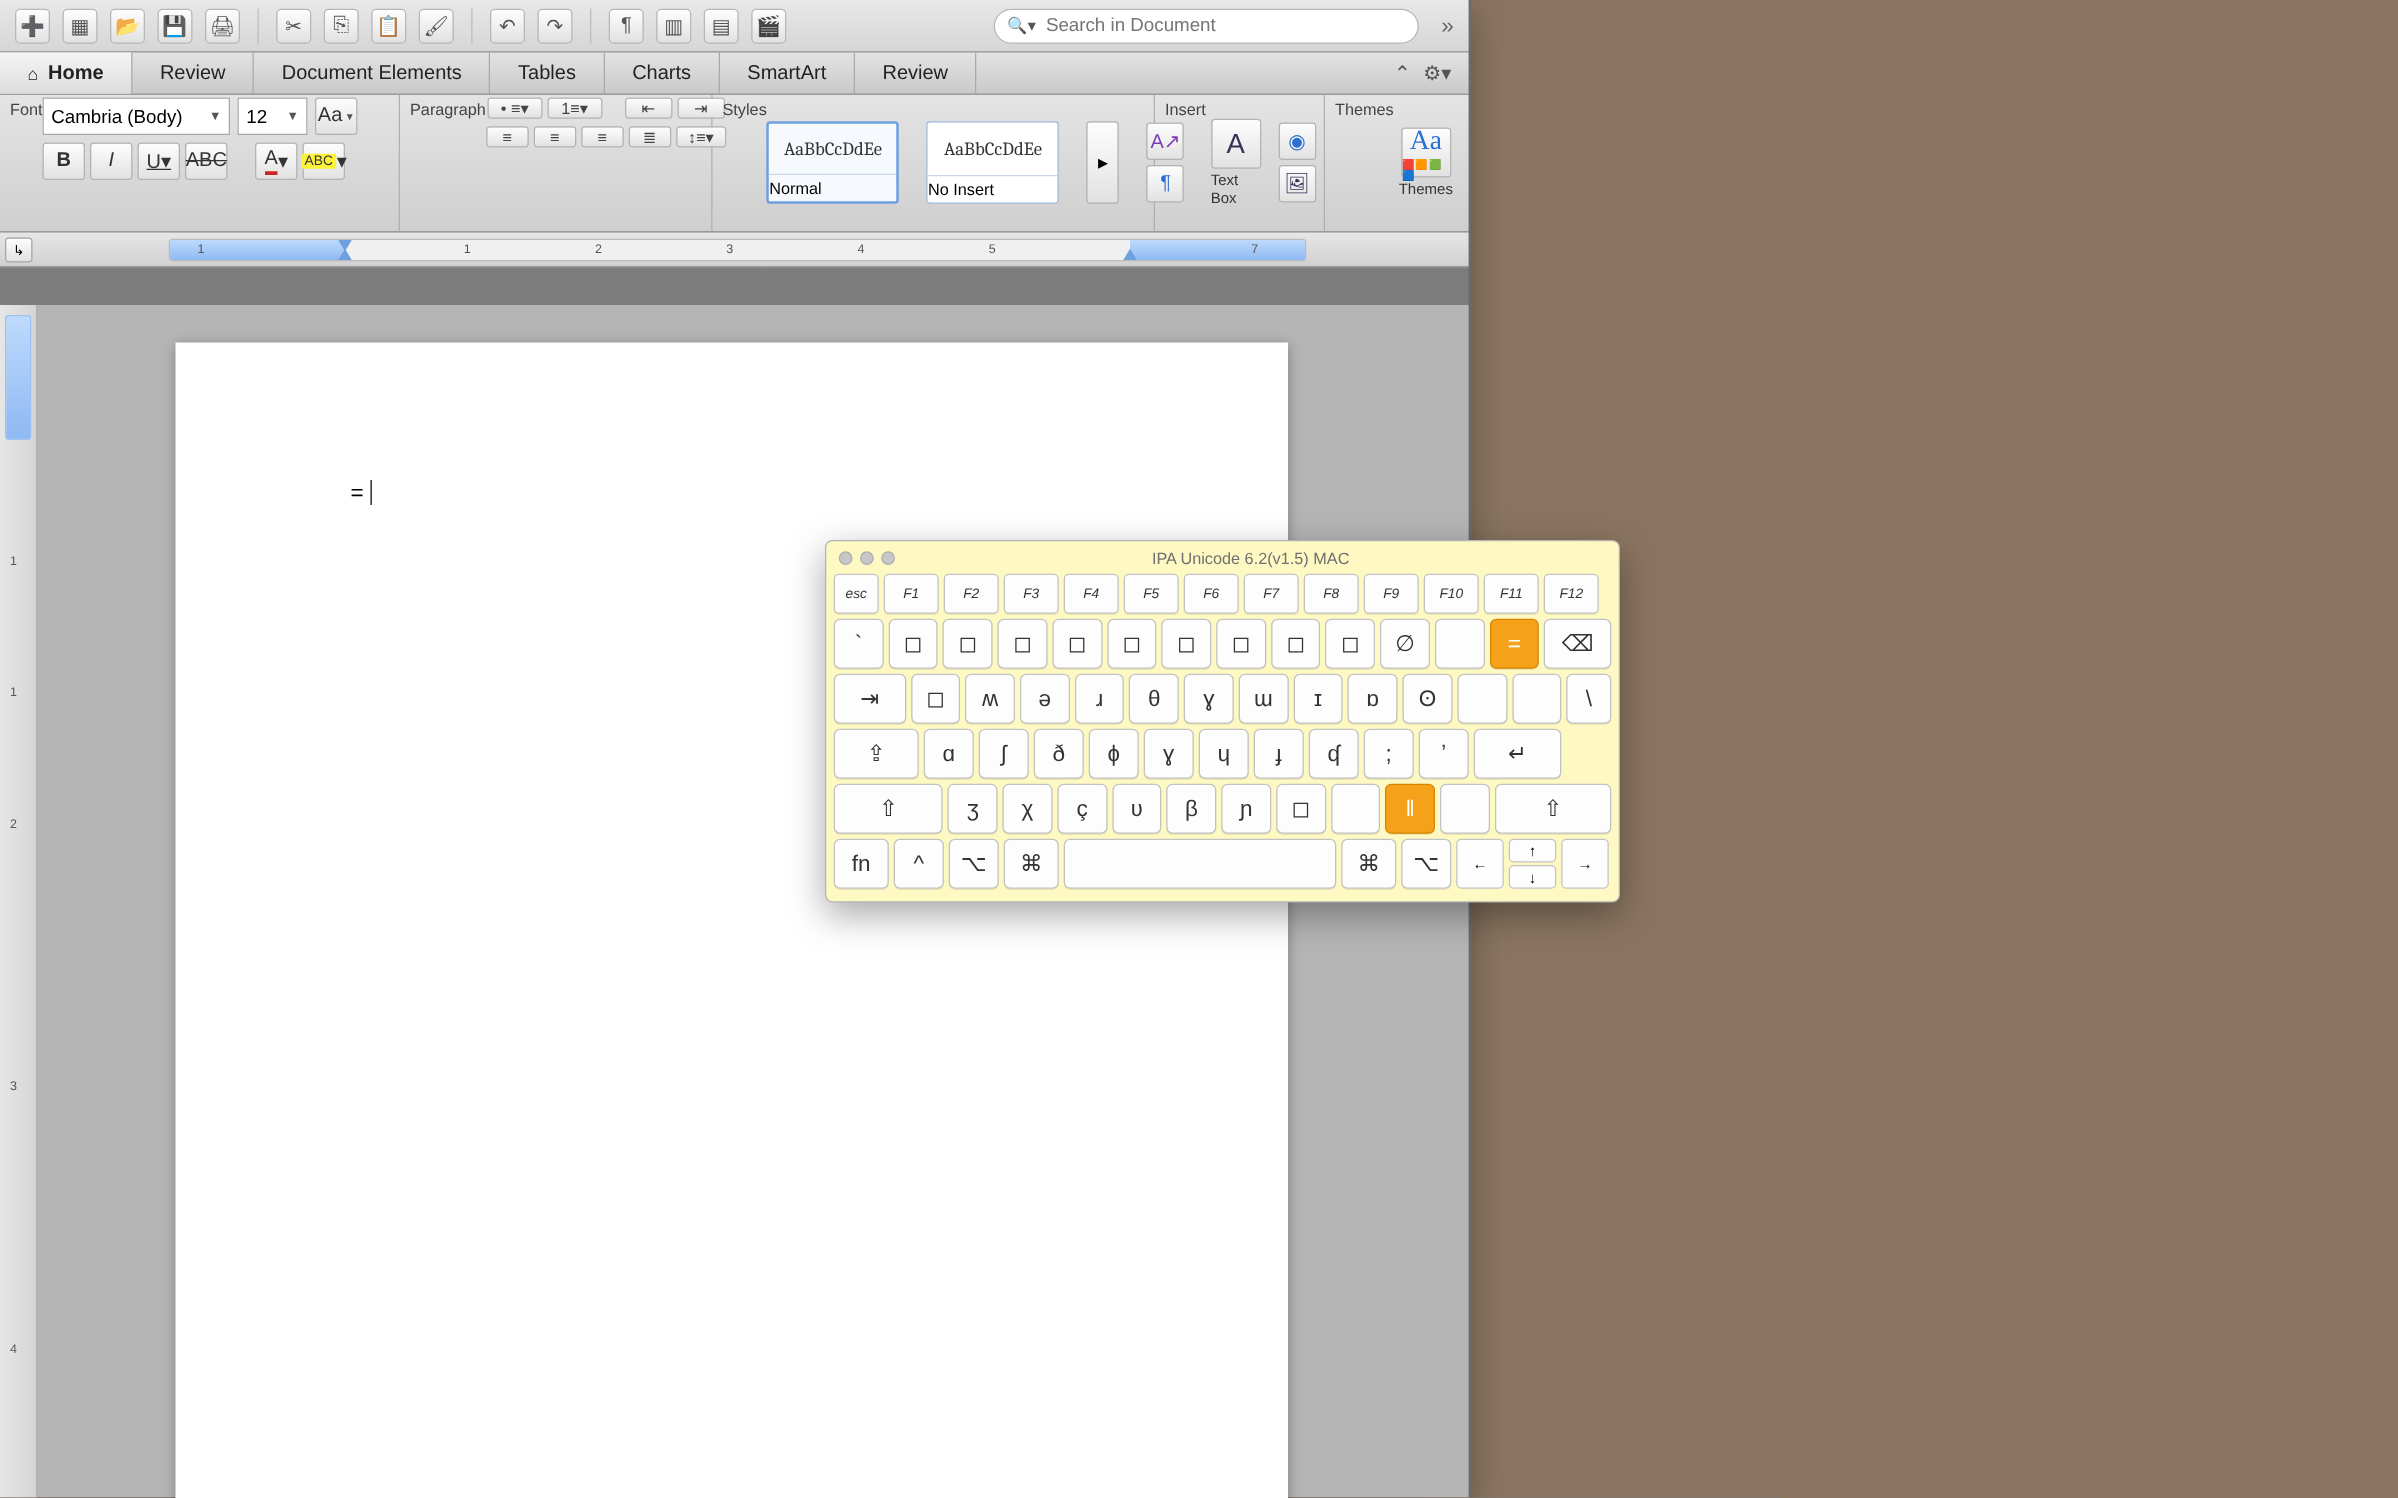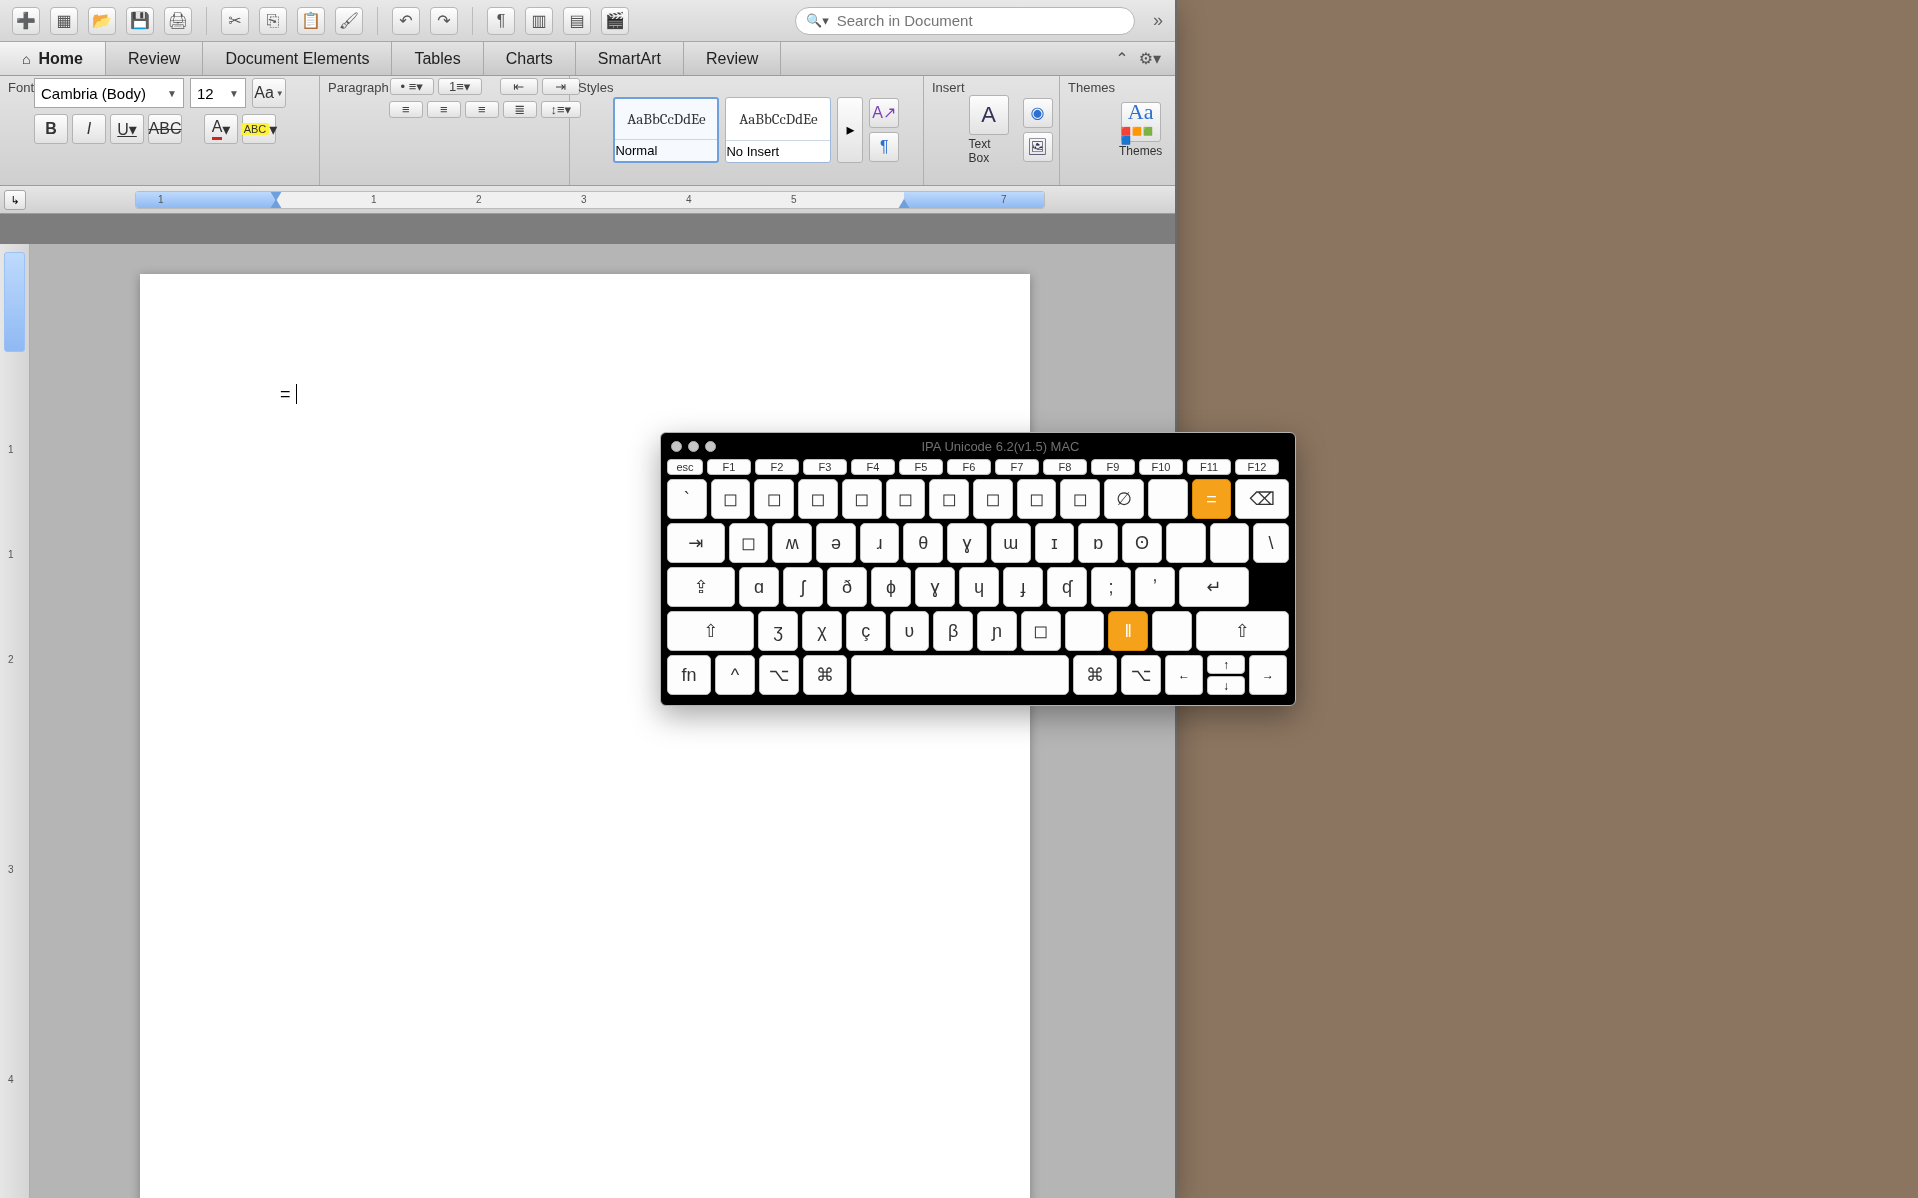--- a/index.html
+++ b/index.html
@@ -28,21 +28,21 @@
 
 .tabs { height: 34px; background: linear-gradient(#e3e3e3,#c9c9c9); border-bottom: 1px solid #9c9c9c; display: flex; align-items: stretch; }
 .tab  { padding: 0 22px; display: flex; align-items: center; font-size: 16px; color: #222; border-right: 1px solid #a9a9a9; cursor: default; }
 .tab.active { background: linear-gradient(#f5f5f5,#dcdcdc); font-weight: bold; }
 .tab .home-icn{ margin-right:8px; font-size:14px;}
 .tabs-right { margin-left: auto; display:flex; align-items:center; gap:10px; padding:0 14px; color:#555; }
 
 .ribbon { height: 110px; background: linear-gradient(#e4e4e4,#cfcfcf); border-bottom: 1px solid #9c9c9c; display: flex; }
 .ribbon-group { border-right: 1px solid #b0b0b0; padding: 2px 8px 4px; display:flex; flex-direction:row; }
 .rg-title { text-align:center; font-size:13px; color:#444; height:20px; line-height:20px; }
-.rg-body  { flex:1; display:flex; align-items:center; gap:6px; }
+.rg-body  { flex:1; display:flex; align-items:center; gap:22px; }
 
 .font-name{ width:150px; height:30px; border:1px solid #a6a6a6; background:#fff; font-size:15px; padding:0 6px; display:flex; align-items:center; justify-content:space-between; }
 .font-size{ width:56px; height:30px; border:1px solid #a6a6a6; background:#fff; font-size:15px; padding:0 6px; display:flex; align-items:center; justify-content:space-between;}
 .drop-caret{font-size:10px;color:#555;}
 .fmt-row{display:flex;gap:4px;}
 .fmt-btn{width:34px;height:30px;border:1px solid #b3b3b3;border-radius:3px;background:linear-gradient(#fdfdfd,#e2e2e2);display:flex;align-items:center;justify-content:center;font-size:16px;color:#333;}
 .bold{font-weight:bold;} .ital{font-style:italic;} .under{text-decoration:underline;} .strike{text-decoration:line-through;}
 .highlight-sample{background:#fff23a;padding:0 3px;border-radius:2px;font-size:11px;}
 .font-color-sample{border-bottom:3px solid #d02323;padding-bottom:1px;}
 .para-btn{border:1px solid #b3b3b3;border-radius:3px;background:linear-gradient(#fdfdfd,#e2e2e2);display:flex;align-items:center;justify-content:center;font-size:13px;color:#444;}
@@ -71,29 +71,29 @@
 .vruler{width:30px;background:linear-gradient(90deg,#e6e6e6,#d5d5d5);border-right:1px solid #aeaeae;position:relative;}
 .vruler .blue-t{position:absolute;top:8px;left:4px;right:4px;height:100px;background:linear-gradient(#bedafc,#8fb9f3);border:1px solid #9cc1f4;border-radius:3px;}
 .vruler .tick{position:absolute;left:8px;font-size:10px;color:#555;}
 .page-wrap{flex:1;overflow:auto;padding:30px 0 0 110px;}
 .page{width:890px;height:1120px;background:#fff;box-shadow:0 2px 10px rgba(0,0,0,.3);padding:110px 140px;}
 .cursor-line{font-family:Cambria,serif;font-size:18px;}
 .cursor-line .caret{border-right:1.5px solid #000;animation:blink 1s steps(1) infinite;padding-right:0;}
 @keyframes blink{50%{border-color:transparent;}}
 
 
-.osk{position:absolute;left:660px;top:432px;width:636px;background:#000000;border:1px solid #b3b3b3;border-radius:6px;box-shadow:0 10px 30px rgba(0,0,0,.35);padding-bottom:6px;}
+.osk{position:absolute;left:660px;top:432px;width:636px;background:#fef9c3;border:1px solid #b3b3b3;border-radius:6px;box-shadow:0 10px 30px rgba(0,0,0,.35);padding-bottom:6px;}
 .osk-title{height:26px;display:flex;align-items:center;padding:0 10px;}
 .osk-traffic{display:flex;gap:6px;}
 .osk-traffic span{width:11px;height:11px;border-radius:50%;background:#c7c7c7;border:1px solid #adadad;display:inline-block;}
 .osk-name{flex:1;text-align:center;font-size:13px;color:#707070;}
 .osk-rows{padding:0 6px;}
 .osk-row{display:flex;gap:4px;margin-bottom:4px;}
 .key{height:40px;border:1px solid #c2c2c2;border-radius:5px;background:#fdfdfd;display:flex;align-items:center;justify-content:center;font-size:18px;color:#333;box-shadow:0 1px 0 rgba(0,0,0,.08);}
-.key.fn{height:16px;font-size:11px;border-radius:4px;}
+.key.fn{height:32px;font-size:11px;border-radius:4px;font-style:italic;}
 .key.hl{background:#f5a11a;border-color:#d88600;color:#fff;}
 .arrows{display:flex;gap:4px;align-items:flex-end;}
 .arrow-col{display:flex;flex-direction:column;gap:2px;}
 .arrowkey{width:38px;height:19px;border:1px solid #c2c2c2;border-radius:4px;background:#fdfdfd;display:flex;align-items:center;justify-content:center;font-size:12px;}
 
 
 .word-window::after{content:"";position:absolute;right:-2px;top:0;bottom:0;width:2px;background:#6b6b6b;}
 </style>
 </head>
 <body>

